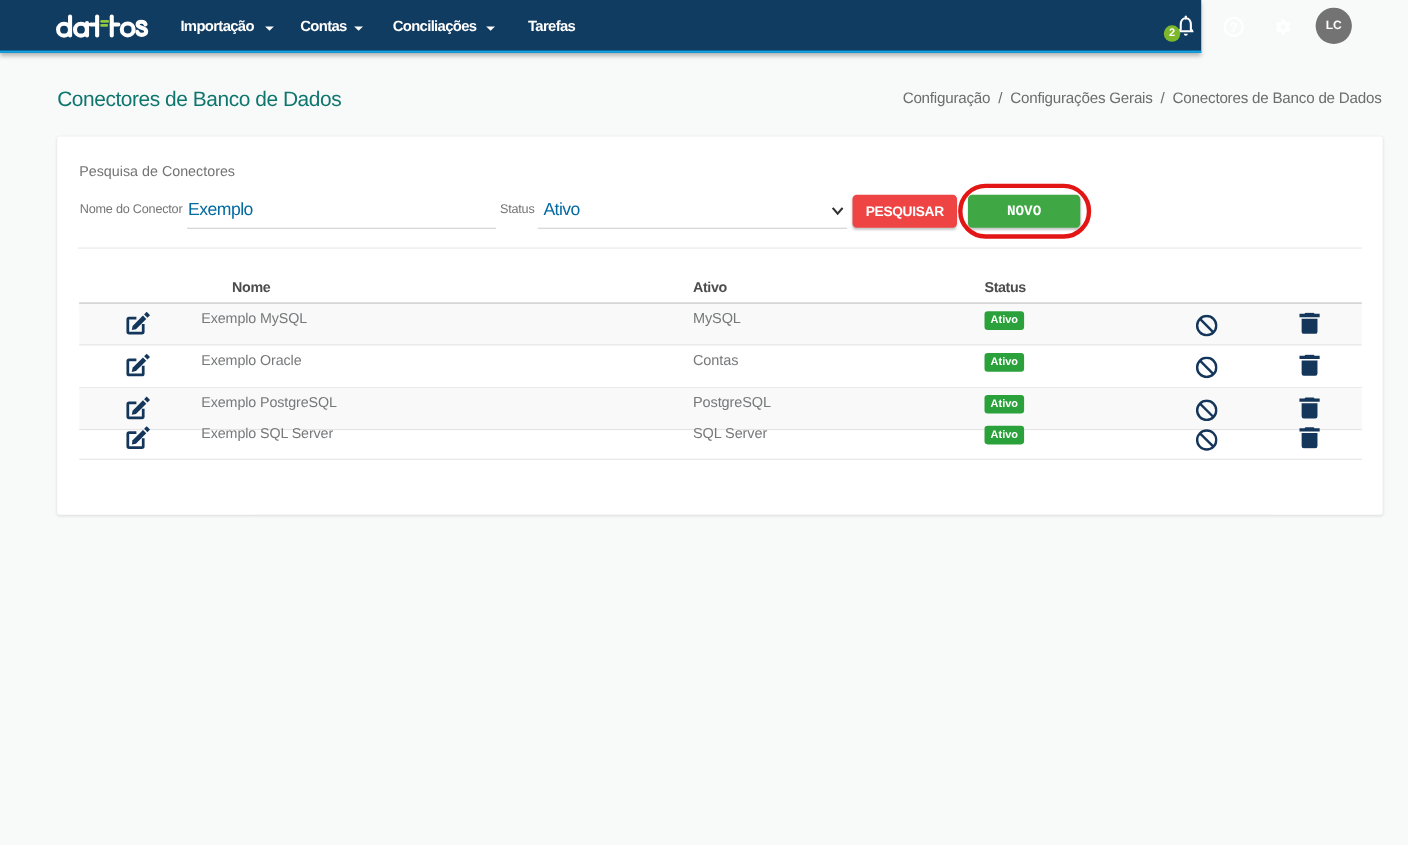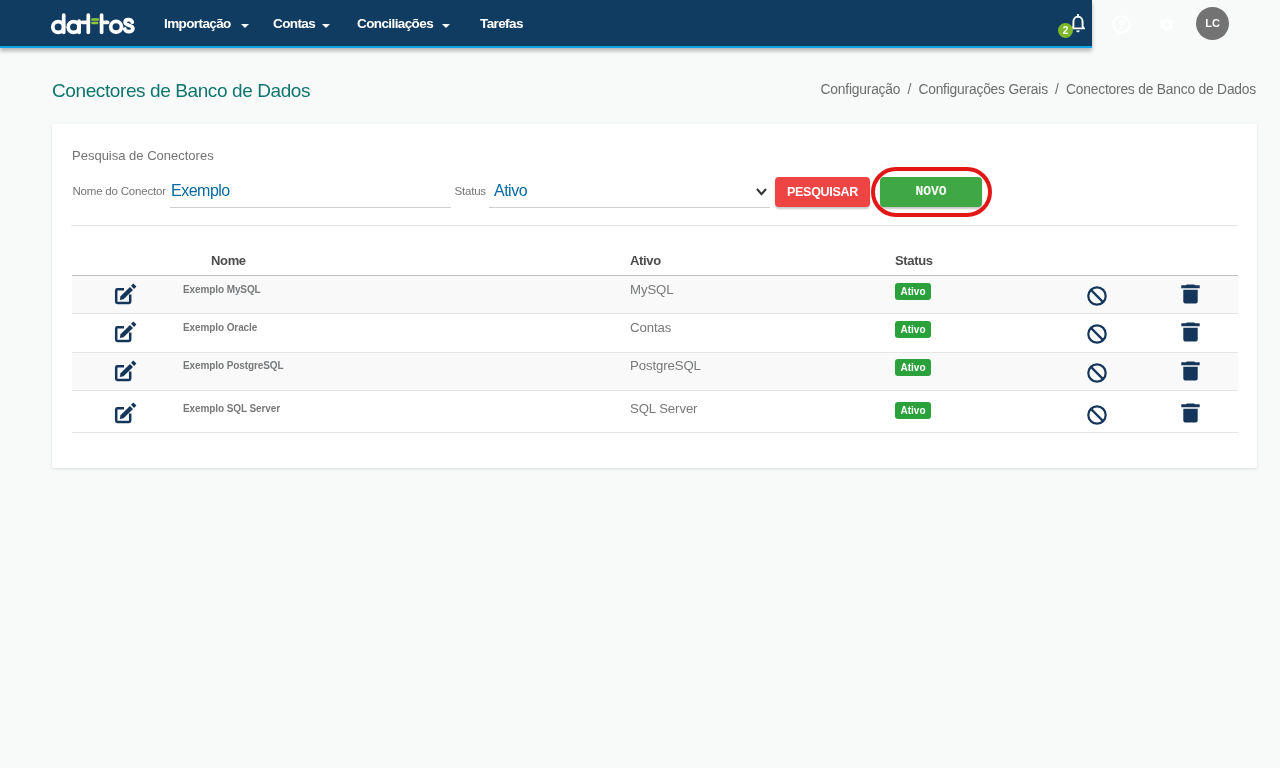--- a/index.html
+++ b/index.html
@@ -43,21 +43,21 @@
 .ring { position:absolute; left:870.5px; top:166.5px; width:121px; height:50px;
   border:4.5px solid #e31616; border-radius:25px; }
 
 .divider { position:absolute; left:71px; top:225px; width:1167px; height:1px; background:#e7e7e7; }
 
 .th { position:absolute; top:252.5px; font-size:13px; letter-spacing:-0.35px; font-weight:bold; color:#4c4c4c; }
 .thline { position:absolute; left:72px; top:274.8px; width:1166px; height:2px; background:#bfbfbf; }
 
 .row { position:absolute; left:72px; width:1166px; height:38.4px; border-bottom:1px solid #e4e4e4; }
 .row.odd { background:#f9f9f9; }
-.cell-name { position:absolute; left:111px; top:3.5px; line-height:20px; font-size:10px; letter-spacing:-0.1px; color:#76787a;font-weight:bold; }
+.cell-name { position:absolute; left:111px; top:3.5px; line-height:20px; font-size:13px; letter-spacing:-0.1px; color:#76787a; }
 .cell-tipo { position:absolute; left:558px; top:3.5px; line-height:20px; font-size:13.2px; letter-spacing:-0.1px; color:#76787a; }
 .badge { position:absolute; left:823px; top:6.5px; width:36px; height:17px; background:#2aa13b;
   border-radius:3px; color:#fff; font-size:10px; font-weight:bold; text-align:center; line-height:17px; }
 .ic-edit { position:absolute; left:42px; top:7px; }
 .ic-ban { position:absolute; left:1015px; top:10px; }
 .ic-trash { position:absolute; left:1109px; top:8px; }
 </style>
 </head>
 <body>
 
@@ -184,21 +184,21 @@
   <div class="cell-tipo">PostgreSQL</div>
   <div class="badge">Ativo</div>
   <svg class="ic-ban" width="20" height="20" viewBox="0 0 20 20">
       <circle cx="10" cy="10" r="8.7" fill="none" stroke="#15365b" stroke-width="2.2"></circle>
       <line x1="3.9" y1="3.9" x2="16.1" y2="16.1" stroke="#15365b" stroke-width="2.2"></line>
     </svg>
   <svg class="ic-trash" width="19" height="20" viewBox="0 0 19 20">
       <path fill="#15365b" d="M2.3 17.5 q0 2 2 2 h10.4 q2 0 2 -2 V5.7 H2.3 Z M18.7 1.3 h-4.6 l-0.9 -0.9 h-7.4 l-0.9 0.9 H0.3 v3 h18.4 Z"></path>
     </svg>
 </div>
-<div class="row" style="top:395px;">
+<div class="row" style="top:380px;">
   <svg class="ic-edit" width="23" height="22" viewBox="0 0 23 22">
       <path d="M10 6.2 H3.4 Q2.2 6.2 2.2 7.4 V18.7 Q2.2 19.9 3.4 19.9 H15 Q16.2 19.9 16.2 18.7 V11.5" fill="none" stroke="#15365b" stroke-width="2.5"></path>
       <polygon fill="#15365b" points="5.8,17.1 6.54,13.32 15.95,3.91 18.99,6.95 9.58,16.36"></polygon>
       <polygon fill="#15365b" points="17.01,2.85 19.34,0.52 22.38,3.56 20.05,5.89"></polygon>
     </svg>
   <div class="cell-name">Exemplo SQL Server</div>
   <div class="cell-tipo">SQL Server</div>
   <div class="badge">Ativo</div>
   <svg class="ic-ban" width="20" height="20" viewBox="0 0 20 20">
       <circle cx="10" cy="10" r="8.7" fill="none" stroke="#15365b" stroke-width="2.2"></circle>

